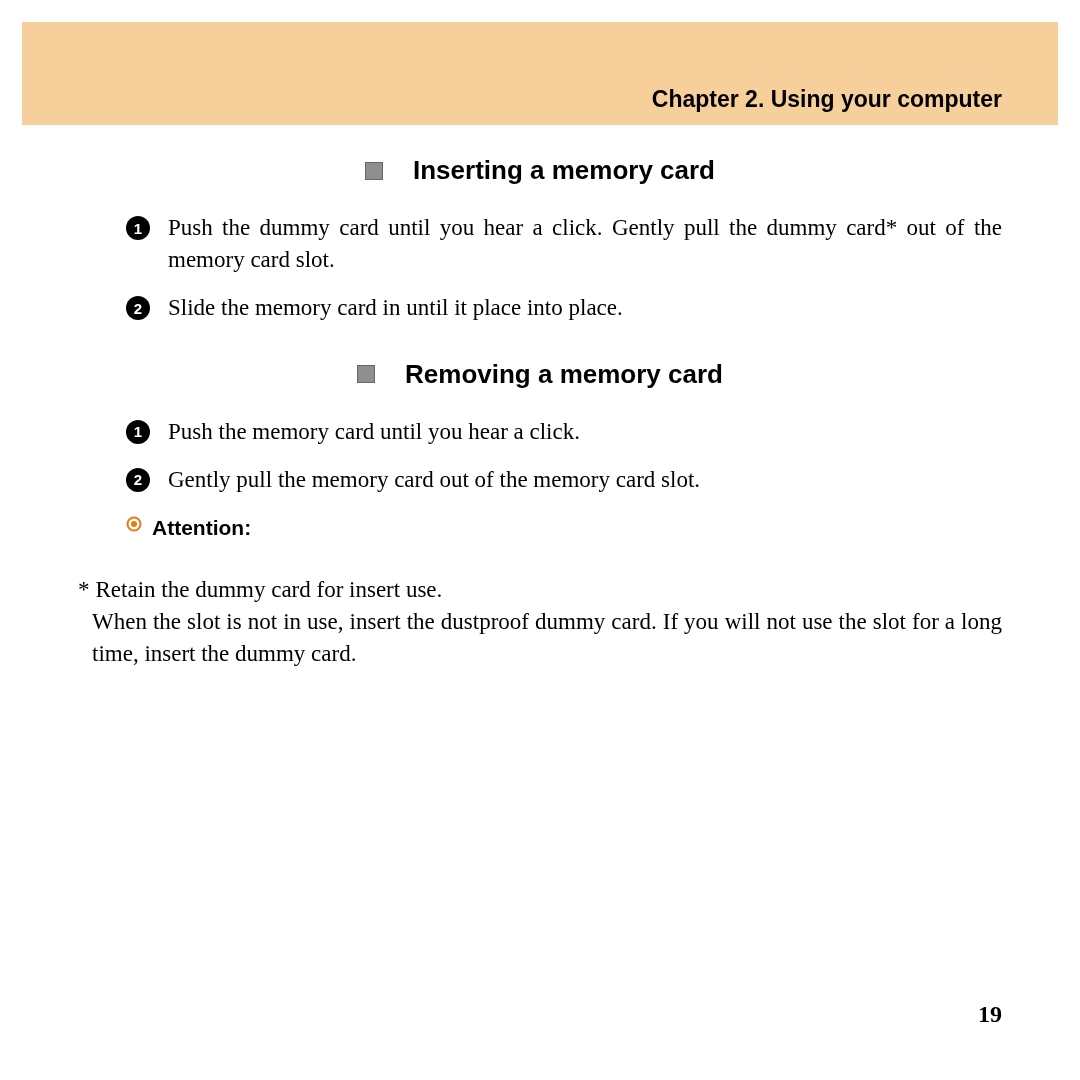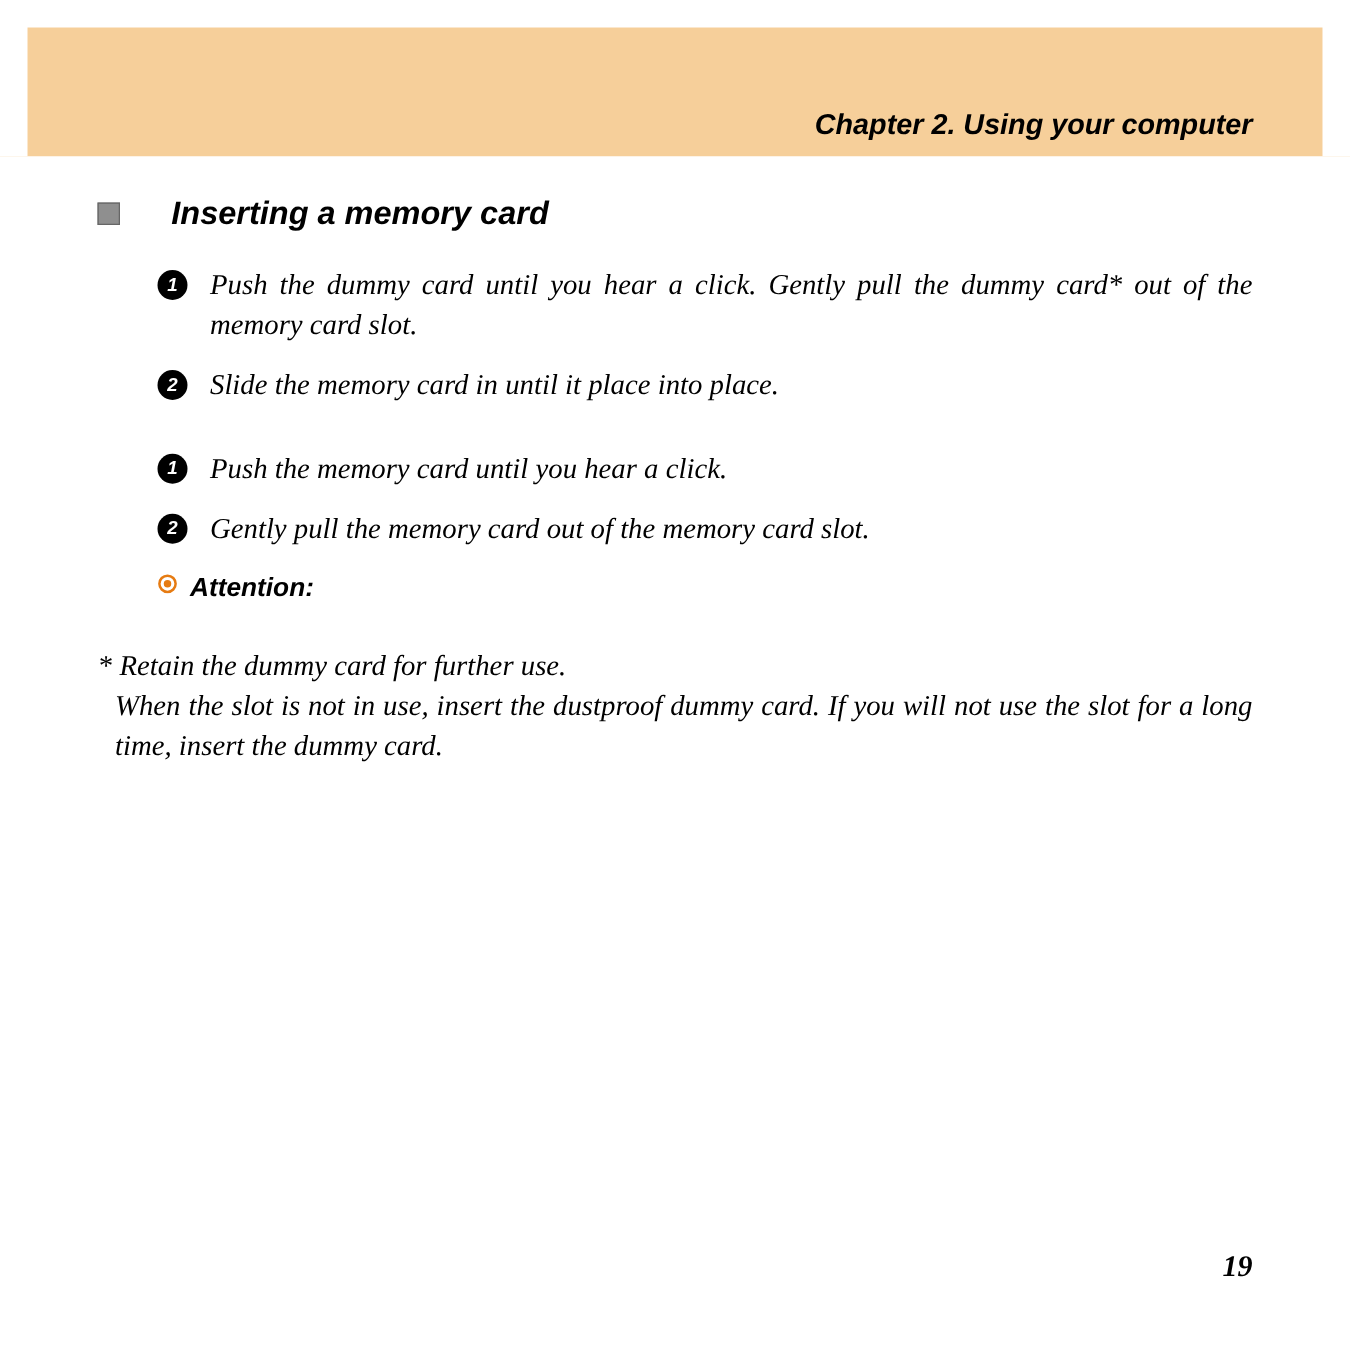--- a/index.html
+++ b/index.html
@@ -29,22 +29,23 @@
   }
   .content {
     padding: 30px 78px 0 78px;
   }
   .section {
     margin-bottom: 34px;
   }
   .section-head {
     display: flex;
     align-items: center;
-    gap: 41px;
+    gap: 30px;
     margin-bottom: 26px;
+    justify-content: center;
   }
   .square-bullet {
     width: 18px;
     height: 18px;
     background: #8f8f8f;
     border: 1px solid #666;
     flex-shrink: 0;
   }
   .section-title {
     font-family: Arial, Helvetica, sans-serif;
@@ -125,21 +126,20 @@
     right: 78px;
     font-family: Georgia, 'Times New Roman', serif;
     font-weight: bold;
     font-size: 24px;
     text-align: center;
   }
   .page-wrap {
     position: relative;
     width: 1080px;
     height: 1080px;
-    font-style: italic;
   }
 </style>
 </head>
 <body>
 
 <div class="page-wrap">
 
   <div class="header-band">
     <div class="chapter-title">Chapter 2. Using your computer</div>
   </div>
@@ -157,20 +157,24 @@
           <span class="step-text">Push the dummy card until you hear a click. Gently pull the dummy card* out of the memory card slot.</span>
         </li>
         <li class="step-item">
           <span class="step-num">2</span>
           <span class="step-text">Slide the memory card in until it place into place.</span>
         </li>
       </ul>
     </div>
 
     <div class="section">
+      <div class="section-head">
+        <div class="square-bullet"></div>
+        <div class="section-title">Removing a memory card</div>
+      </div>
       <ul class="step-list">
         <li class="step-item">
           <span class="step-num">1</span>
           <span class="step-text">Push the memory card until you hear a click.</span>
         </li>
         <li class="step-item">
           <span class="step-num">2</span>
           <span class="step-text">Gently pull the memory card out of the memory card slot.</span>
         </li>
       </ul>
@@ -184,21 +188,21 @@
             </svg>
           </span>
           <span>Attention:</span>
         </div>
       </div>
     </div>
 
     <div class="footnote">
       <div class="hang">
         <span class="mark">*</span>
-        <span>Retain the dummy card for further use.</span>
+        <span>Retain the dummy card for insert use.</span>
       </div>
       <div style="padding-left:14px;">When the slot is not in use, insert the dustproof dummy card. If you will  not use the slot for a long time, insert the dummy card.</div>
     </div>
 
   </div>
 
   <div class="page-number">19</div>
 
 </div>
 

